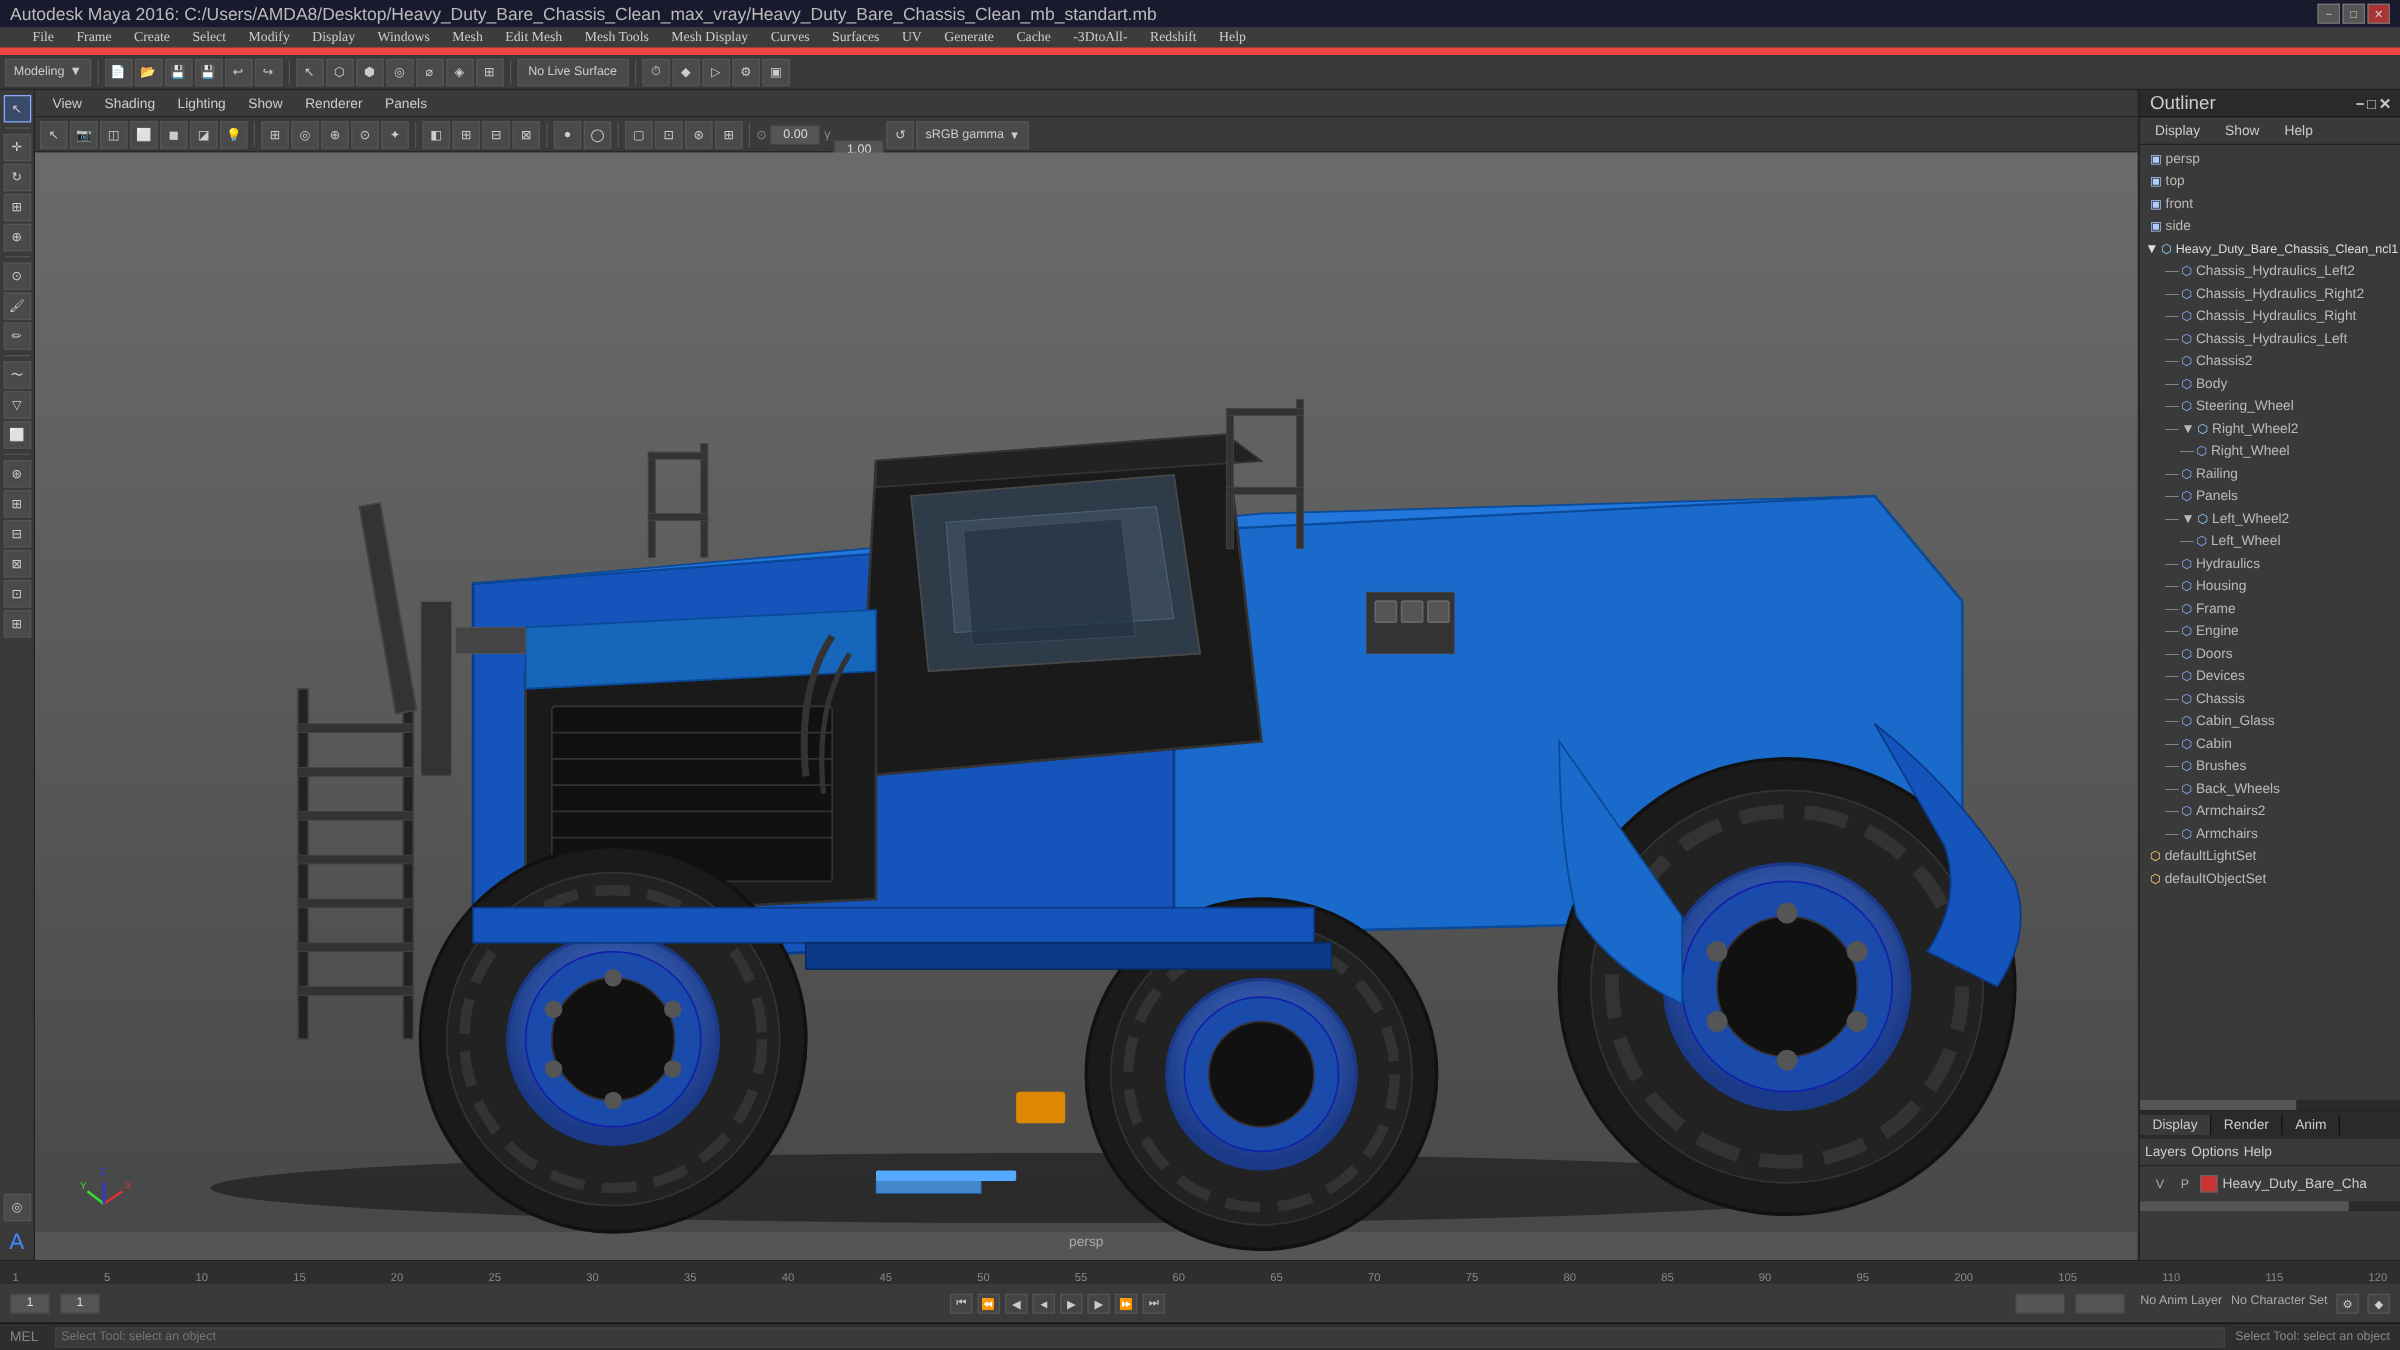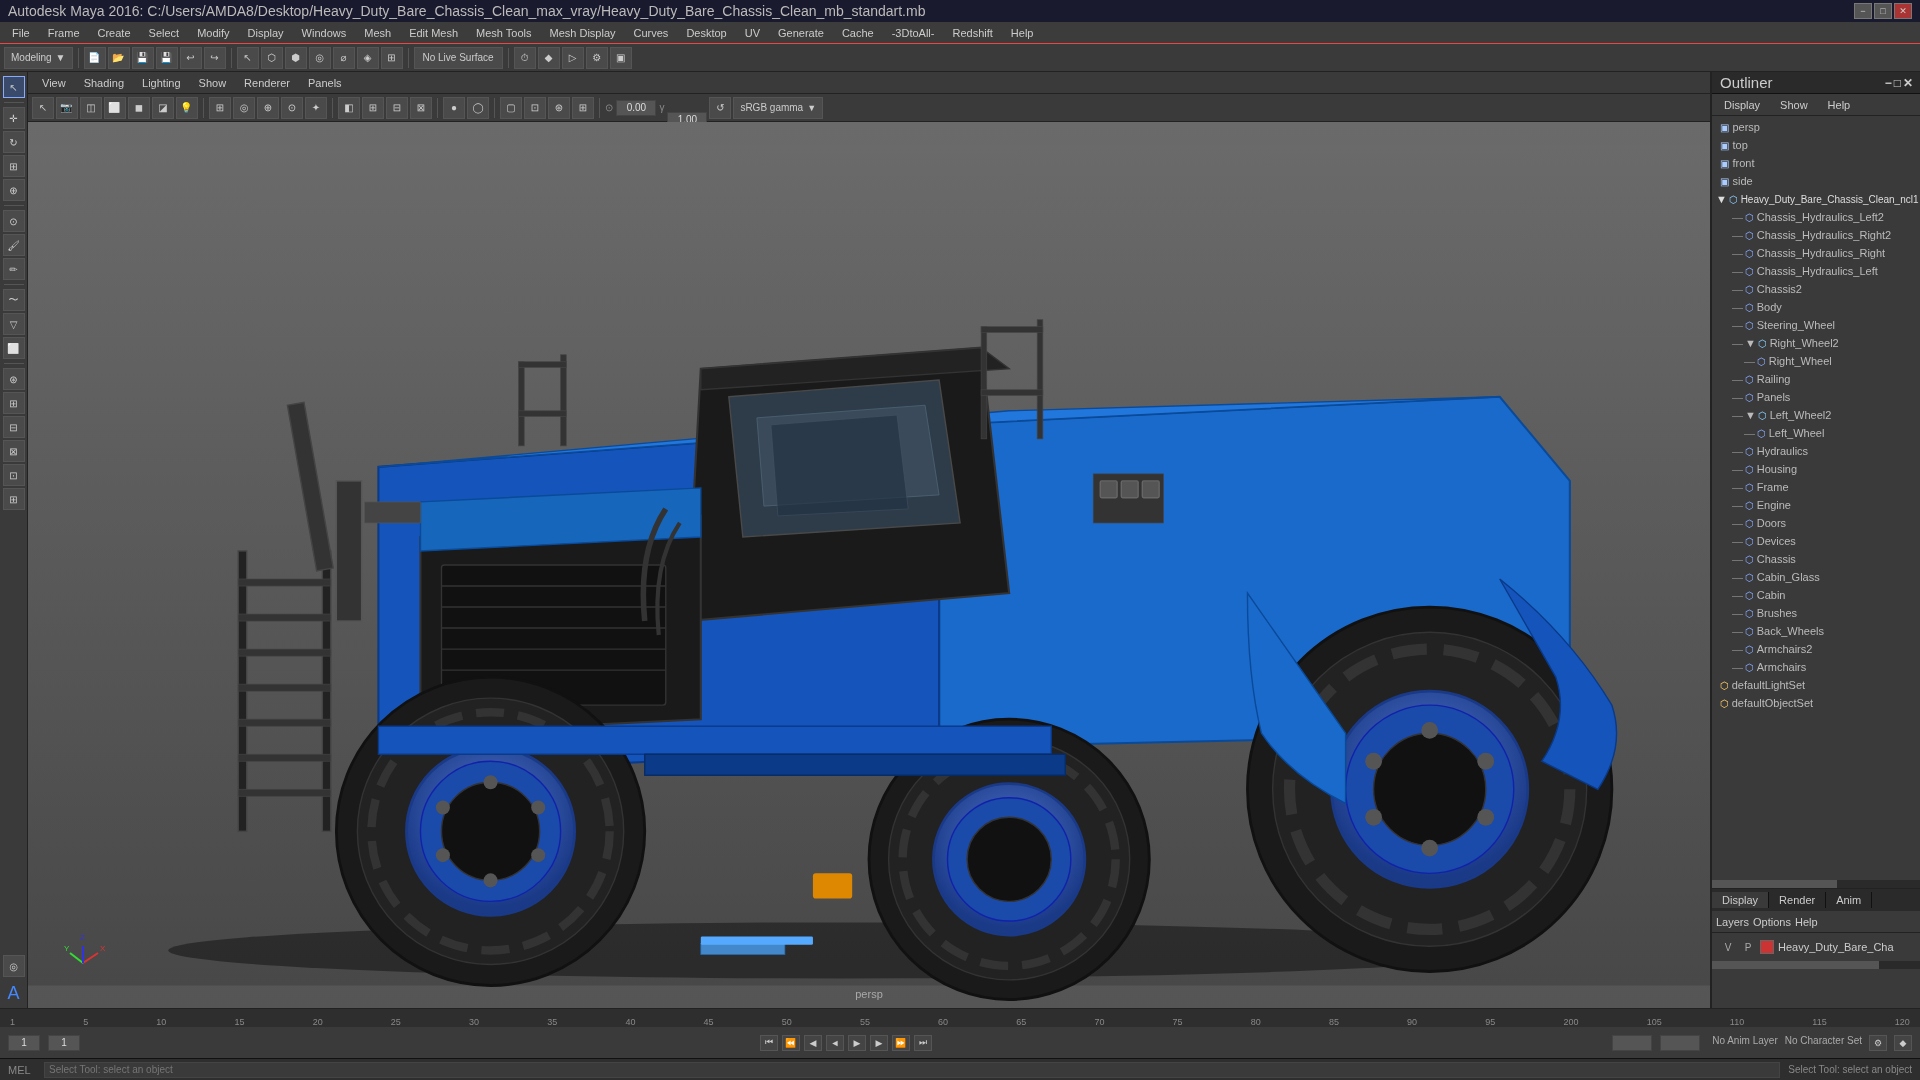--- a/index.html
+++ b/index.html
@@ -26,23 +26,24 @@
       display: flex; align-items: center; justify-content: center;
       cursor: pointer;
     }
 
     
     #menu-bar {
       height: 22px;
       background: #3c3c3c;
       display: flex;
       align-items: center;
-      padding: 0 4px;
+      padding: 0 18px;
       gap: 2px;
-      border-bottom: 1px solid #ef4444;
+      border-bottom: 6px solid #ef4444;
+      font-family: Liberation Serif, serif;
     }
     .menu-item {
       padding: 2px 8px;
       cursor: pointer;
       color: #ccc;
       font-size: 11px;
     }
 
     
     #toolbar {
@@ -415,21 +416,21 @@
     <div class="menu-item">Create</div>
     <div class="menu-item">Select</div>
     <div class="menu-item">Modify</div>
     <div class="menu-item">Display</div>
     <div class="menu-item">Windows</div>
     <div class="menu-item">Mesh</div>
     <div class="menu-item">Edit Mesh</div>
     <div class="menu-item">Mesh Tools</div>
     <div class="menu-item">Mesh Display</div>
     <div class="menu-item">Curves</div>
-    <div class="menu-item">Desktop</div>
+    <div class="menu-item">Surfaces</div>
     <div class="menu-item">UV</div>
     <div class="menu-item">Generate</div>
     <div class="menu-item">Cache</div>
     <div class="menu-item">-3DtoAll-</div>
     <div class="menu-item">Redshift</div>
     <div class="menu-item">Help</div>
   </div>
 
   <div id="toolbar">
     <div class="tool-dropdown">

